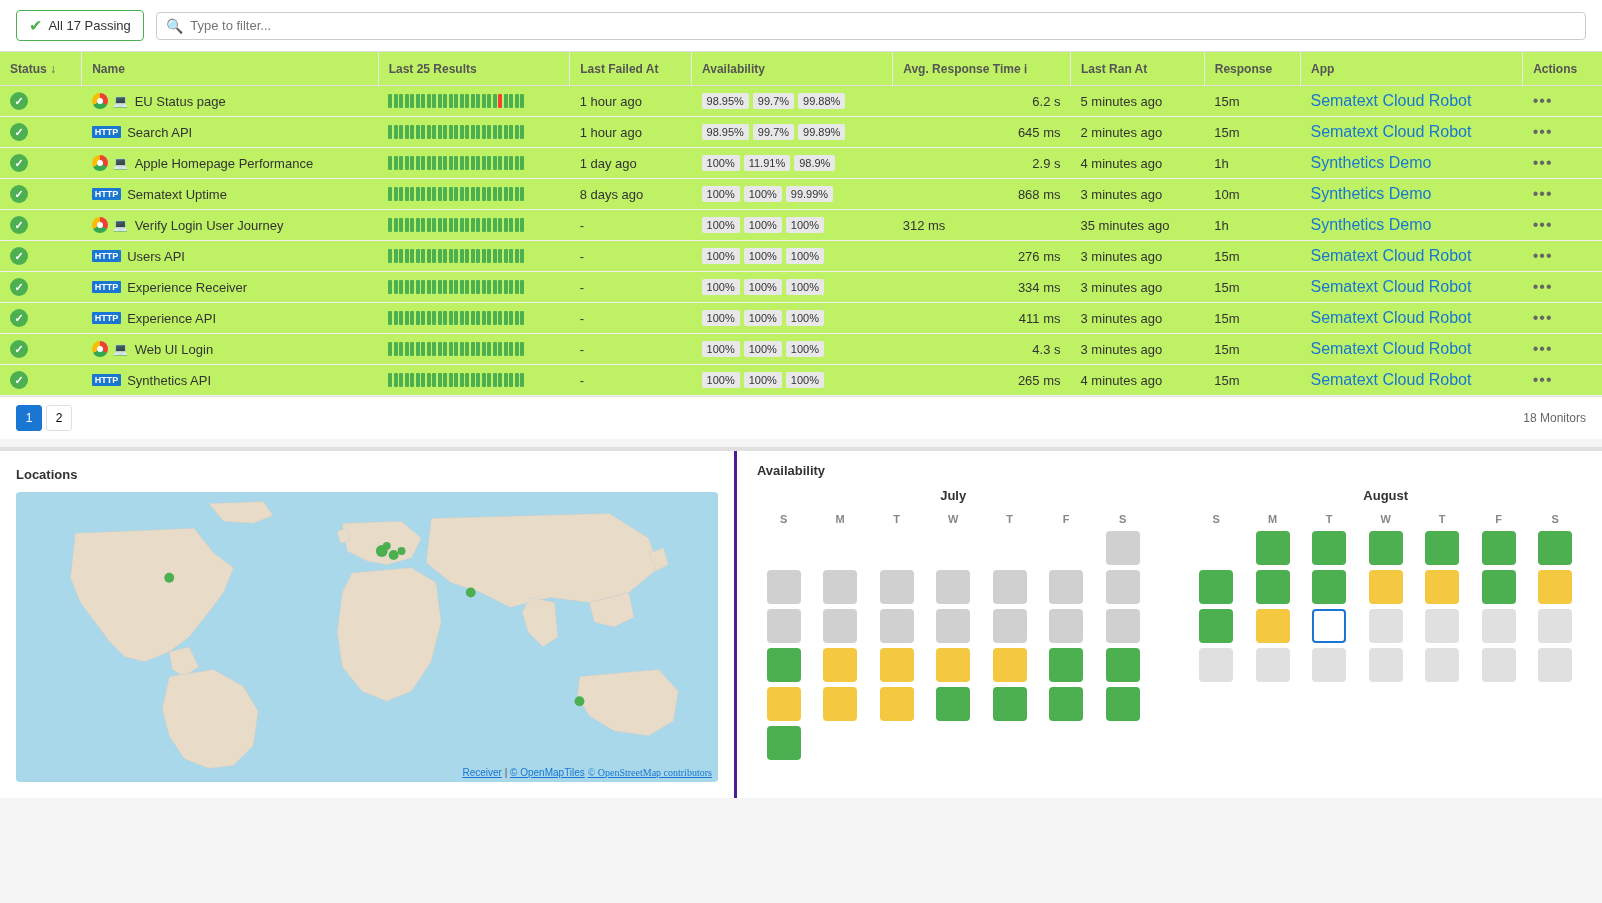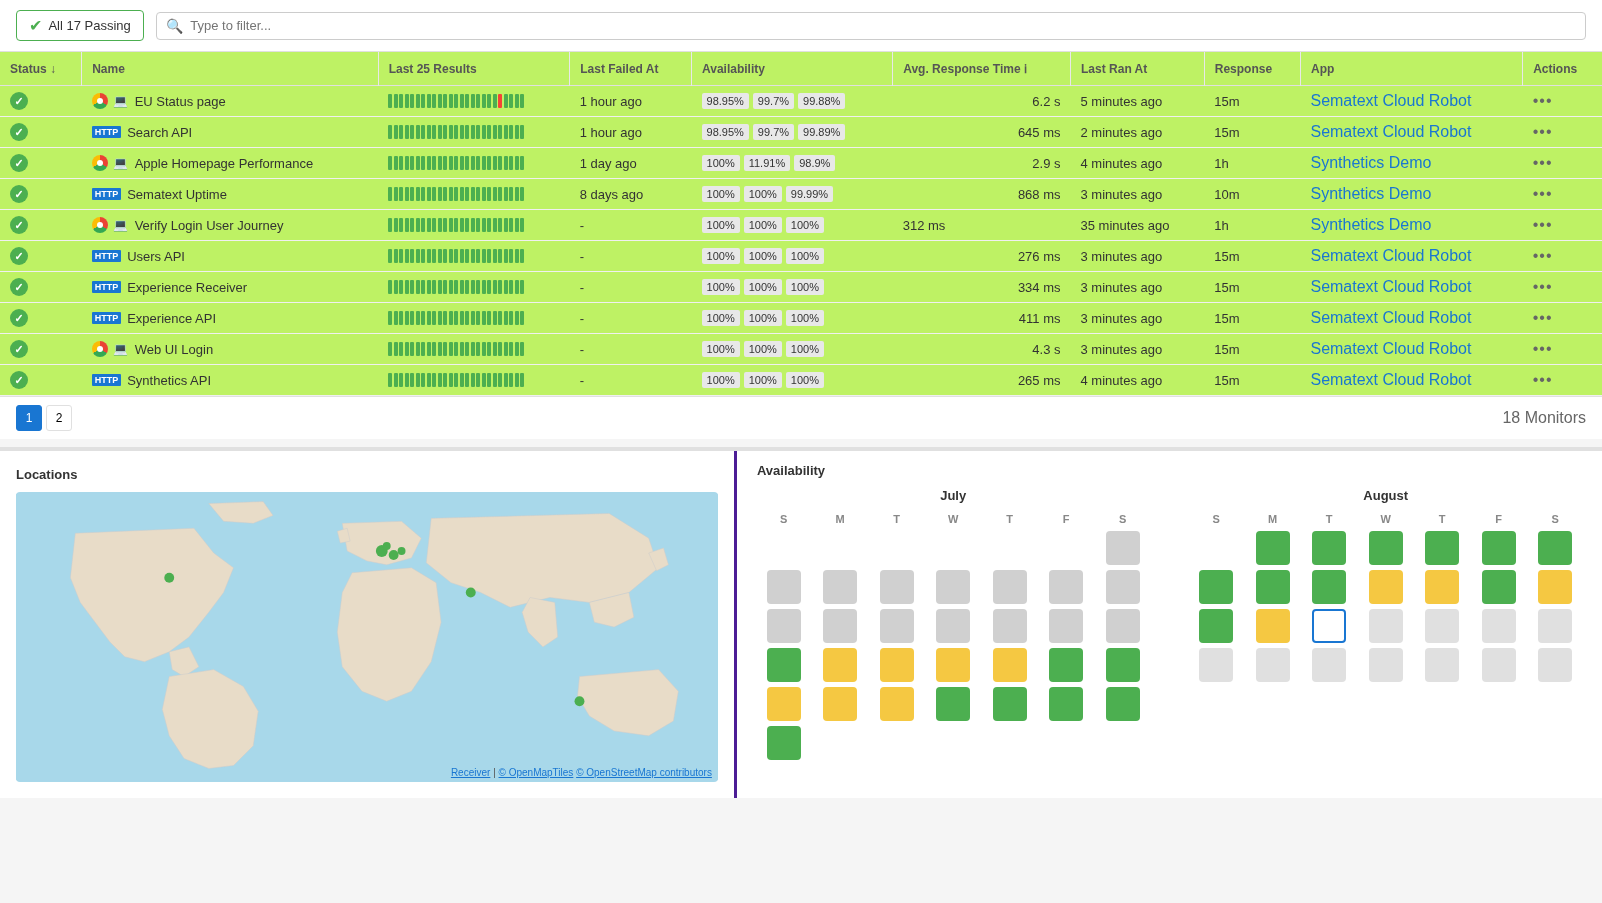--- a/index.html
+++ b/index.html
@@ -42,21 +42,21 @@
     .avail-badge { background: #e8e8e8; color: #333; font-size: 11px; padding: 2px 5px; border-radius: 2px; }
 
     .app-link { color: #1976d2; text-decoration: none; font-size: 16px; }
 
     .actions-btn { background: none; border: none; cursor: pointer; font-size: 16px; color: #666; letter-spacing: 1px; }
 
     .pagination { display: flex; align-items: center; justify-content: space-between; padding: 8px 16px; background: #fff; border-top: 1px solid #e0e0e0; }
     .page-btns { display: flex; gap: 4px; }
     .page-btn { width: 26px; height: 26px; border: 1px solid #e0e0e0; border-radius: 3px; background: #fff; cursor: pointer; font-size: 12px; display: flex; align-items: center; justify-content: center; }
     .page-btn.active { background: #1976d2; color: #fff; border-color: #1976d2; }
-    .monitors-count { font-size: 16px; color: #666; }
+    .monitors-count { font-size: 12px; color: #666; }
 
     .bottom-section { display: flex; gap: 0; background: #fff; border-top: 4px solid #e0e0e0; margin-top: 8px; }
     .locations-panel { width: 46%; border-right: 3px solid #4c1d95; padding: 16px; }
     .availability-panel { flex: 1; padding: 12px 20px; }
 
     .panel-title { font-size: 13px; font-weight: 600; color: #333; margin-bottom: 10px; }
 
     .map-container { width: 100%; height: 290px; background: #a8d8ea; border-radius: 4px; overflow: hidden; position: relative; }
     .map-svg { width: 100%; height: 100%; }
     .map-credit { position: absolute; bottom: 4px; right: 6px; font-size: 10px; color: #1976d2; }
@@ -675,21 +675,21 @@
 
         <circle cx="460" cy="100" r="5" class="green-dot"></circle>
 
         <circle cx="570" cy="210" r="5" class="green-dot"></circle>
       </svg>
       <div class="map-credit">
         <a href="#" style="color:#1976d2;">Receiver</a>
         <span> | </span>
         <a href="#" style="color:#1976d2;">© OpenMapTiles</a>
         <span> </span>
-        <a href="#" style="color:#1976d2;">© OpenStreetMap contributors</a>
+        <a href="#" style="color:#1976d2;font-family:Liberation Serif, serif;">© OpenStreetMap contributors</a>
       </div>
     </div>
   </div>
 
   <div class="availability-panel">
     <div class="panel-title">Availability</div>
     <div class="calendar-section">
       <div class="calendar">
         <div class="cal-title">July</div>
         <div class="cal-grid" id="july-grid">

